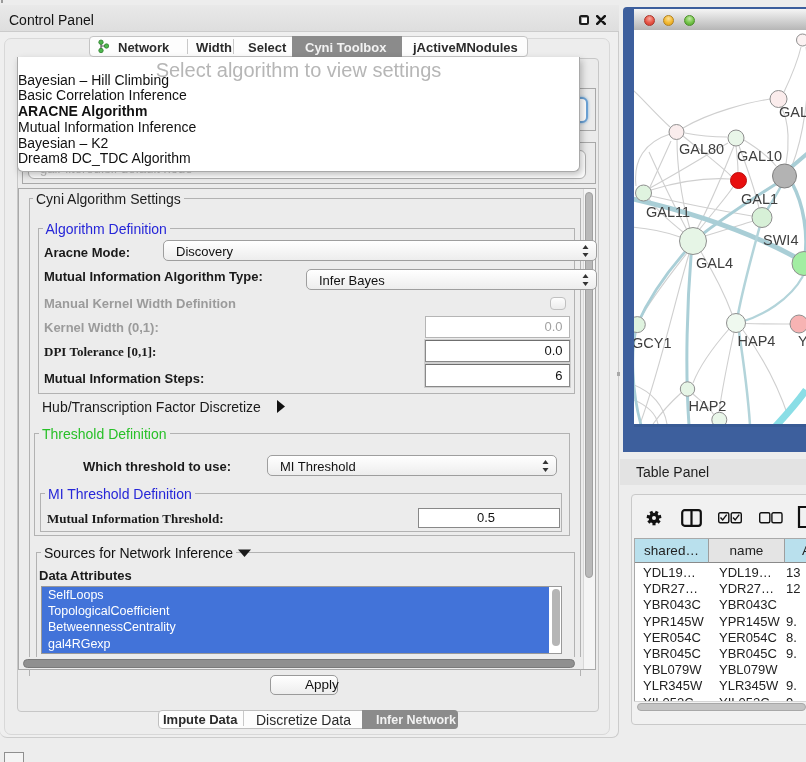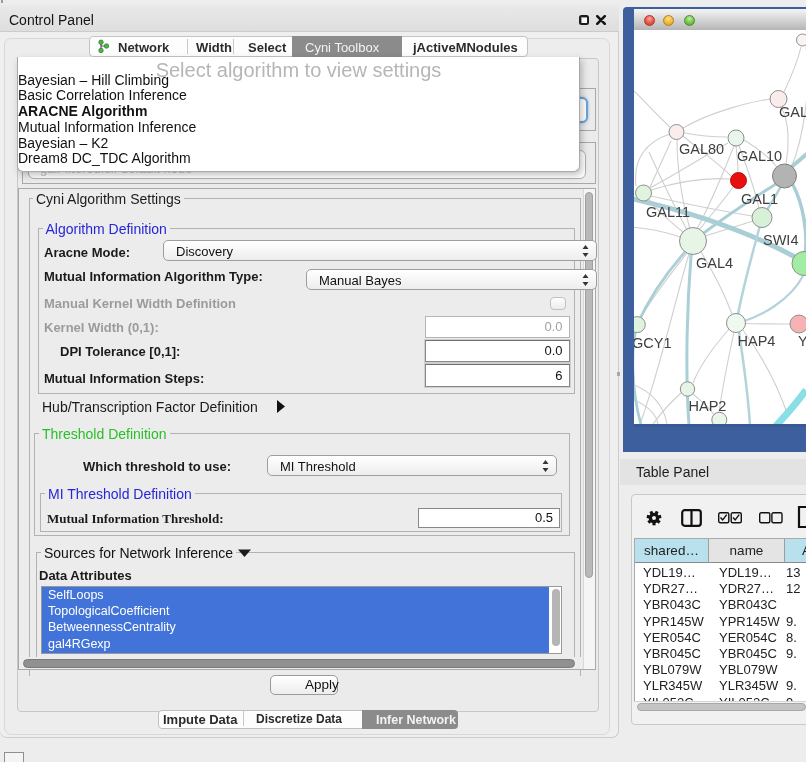--- a/index.html
+++ b/index.html
@@ -44,21 +44,21 @@
   <circle cx="5" cy="3.2" r="2.2" fill="#4db84d" stroke="#2e7d2e" stroke-width="0.8"></circle>
   <circle cx="10.5" cy="7" r="2.2" fill="#4db84d" stroke="#2e7d2e" stroke-width="0.8"></circle>
   <circle cx="5" cy="11.5" r="2.2" fill="#4db84d" stroke="#2e7d2e" stroke-width="0.8"></circle>
 </svg>
 <div class="abs" style="left:118px;top:40px;font-size:13px;font-weight:bold;color:#2b2b2b;">Network</div>
 <div class="abs" style="left:187px;top:39px;width:1px;height:15px;background:#c9c9c9;"></div>
 <div class="abs" style="left:196px;top:40px;font-size:13px;font-weight:bold;color:#2b2b2b;">Width</div>
 <div class="abs" style="left:233px;top:39px;width:1px;height:15px;background:#c9c9c9;"></div>
 <div class="abs" style="left:248px;top:40px;font-size:13px;font-weight:bold;color:#2b2b2b;">Select</div>
 <div class="abs" style="left:291.5px;top:36px;width:110.5px;height:21px;background:#8b8b8b;"></div>
-<div class="abs" style="left:305px;top:40px;font-size:13px;font-weight:normal;color:#f2f2f2;">Cyni Toolbox</div>
+<div class="abs" style="left:305px;top:40px;font-size:13px;font-weight:bold;color:#f2f2f2;">Cyni Toolbox</div>
 <div class="abs" style="left:413px;top:40px;font-size:13px;font-weight:bold;color:#2b2b2b;">jActiveMNodules</div>
 
 <div class="abs" style="left:17px;top:57px;width:563px;height:115px;background:#fff;border:1px solid #a9a9a9;border-top:none;border-radius:0 0 6px 6px;box-sizing:border-box;box-shadow:2px 3px 7px rgba(0,0,0,0.25);"></div>
 <div class="abs" style="left:17px;top:59px;width:563px;text-align:center;font-size:20px;color:#b6b6b6;">Select algorithm to view settings</div>
 <div class="abs" style="left:18px;top:72.5px;font-size:14px;color:#111;line-height:15.8px;">Bayesian – Hill Climbing<br>Basic Correlation Inference<br><b>ARACNE Algorithm</b><br>Mutual Information Inference<br>Bayesian – K2<br>Dream8 DC_TDC Algorithm</div>
 
 <div class="abs" style="left:18px;top:188px;width:578px;height:482px;border:1px solid #a9a9a9;background:#ececec;box-sizing:border-box;"></div>
 
 <div class="abs" style="left:583px;top:189px;width:12px;height:480px;background:#f5f5f5;border-left:1px solid #d8d8d8;box-sizing:border-box;"></div>
 <div class="abs" style="left:584.5px;top:192px;width:8.5px;height:386px;background:#b9b9b9;border:1px solid #a0a0a0;border-radius:5px;box-sizing:border-box;"></div>
@@ -73,54 +73,54 @@
 
 <div class="lbl abs" style="left:44px;top:245px;">Aracne Mode:</div>
 <div class="combo" style="left:133px;top:240px;width:434px;height:21px;">
   <span class="tx">Discovery</span>
   <svg class="arr" viewBox="0 0 7 12">
       <path d="M3.5 0 L6.5 4 L0.5 4 Z M3.5 12 L6.5 8 L0.5 8 Z" fill="#333"></path>
     </svg>
 </div>
 <div class="lbl abs" style="left:44px;top:269px;">Mutual Information Algorithm Type:</div>
 <div class="combo" style="left:276px;top:269px;width:291px;height:21px;">
-  <span class="tx">Manual Bayes</span>
+  <span class="tx">Infer Bayes</span>
   <svg class="arr" viewBox="0 0 7 12">
       <path d="M3.5 0 L6.5 4 L0.5 4 Z M3.5 12 L6.5 8 L0.5 8 Z" fill="#333"></path>
     </svg>
 </div>
 <div class="lbl abs dis" style="left:44px;top:296px;">Manual Kernel Width Definition</div>
 <div class="abs" style="left:550px;top:296.5px;width:16px;height:13.5px;background:linear-gradient(#fdfdfd,#ececec);border:1px solid #c0c0c0;border-radius:4px;box-sizing:border-box;"></div>
 <div class="lbl abs dis" style="left:44px;top:320px;">Kernel Width (0,1):</div>
 <div class="fld" style="left:425px;top:316px;width:144.5px;height:22px;border:1px solid #b5b5b5;color:#a2a2a2;line-height:20px;">0.0</div>
-<div class="lbl abs" style="left:60px;top:344px;">DPI Tolerance [0,1]:</div>
+<div class="lbl abs" style="left:44px;top:344px;font-family:Liberation Serif, serif;">DPI Tolerance [0,1]:</div>
 <div class="fld" style="left:425px;top:340px;width:144.5px;height:22px;border:1px solid #898989;border-top-color:#6f6f6f;color:#111;line-height:20px;box-shadow:0 0 0 1px #cfcfcf;">0.0</div>
 <div class="lbl abs" style="left:44px;top:371px;">Mutual Information Steps:</div>
 <div class="fld" style="left:425px;top:364px;width:144.5px;height:23px;border:1px solid #898989;border-top-color:#6f6f6f;color:#111;line-height:21px;box-shadow:0 0 0 1px #cfcfcf;">6</div>
 
-<div class="abs" style="left:42px;top:398.5px;font-size:14px;color:#1a1a1a;">Hub/Transcription Factor Definition</div>
+<div class="abs" style="left:42px;top:398.5px;font-size:14px;color:#1a1a1a;">Hub/Transcription Factor Discretize</div>
 <svg class="abs" style="left:276px;top:400px;" width="10" height="13" viewBox="0 0 10 13">
     <path d="M1 0 L9 6.5 L1 13 Z" fill="#111"></path>
   </svg>
 
 <div class="grp" style="left:34px;top:433px;width:536px;height:103px;">
   <div class="gt" style="left:4px;color:#28c028;">Threshold Definition</div>
 </div>
 <div class="lbl abs" style="left:83px;top:459px;">Which threshold to use:</div>
 <div class="combo" style="left:237px;top:455px;width:290px;height:21px;">
   <span class="tx">MI Threshold</span>
   <svg class="arr" viewBox="0 0 7 12">
       <path d="M3.5 0 L6.5 4 L0.5 4 Z M3.5 12 L6.5 8 L0.5 8 Z" fill="#333"></path>
     </svg>
 </div>
 <div class="grp" style="left:40px;top:493px;width:522px;height:39px;">
   <div class="gt" style="left:4px;color:#2626d8;">MI Threshold Definition</div>
 </div>
 <div class="lbl abs" style="left:47px;top:511px;font-family:Liberation Serif, serif;">Mutual Information Threshold:</div>
-<div class="fld" style="left:418px;top:508px;width:142px;height:20px;border:1px solid #888;color:#111;line-height:18px;">0.5</div>
+<div class="fld" style="left:418px;top:508px;width:142px;height:20px;border:1px solid #888;color:#111;line-height:18px;text-align:center;">0.5</div>
 
 <div class="grp" style="left:36px;top:552px;width:539px;height:105px;border-bottom:none;">
   <div class="gt" style="left:4px;color:#111;">Sources for Network Inference</div>
 </div>
 <svg class="abs" style="left:238px;top:549px;" width="13" height="8" viewBox="0 0 13 8">
     <path d="M0 0.5 L13 0.5 L6.5 8 Z" fill="#1a1a1a"></path>
   </svg>
 <div class="lbl abs" style="left:39px;top:568px;font-size:13px;">Data Attributes</div>
 <div class="abs" style="left:41px;top:586px;width:521px;height:68px;border:1px solid #999;background:#fff;box-sizing:border-box;"></div>
 <div class="abs" style="left:42px;top:587px;width:507px;height:66px;background:#4273d9;"></div>
@@ -128,21 +128,21 @@
 <div class="abs" style="left:551.5px;top:589px;width:8px;height:57px;background:#b5b5b5;border-radius:4px;"></div>
 
 <div class="abs" style="left:19px;top:657px;width:563px;height:12px;background:#ececec;"></div>
 <div class="abs" style="left:23px;top:659px;width:552px;height:9px;background:#909090;border:1px solid #7a7a7a;border-radius:4.5px;box-sizing:border-box;"></div>
 
 <div class="abs" style="left:270px;top:675px;width:68px;height:20px;background:linear-gradient(#fff,#ededed);border:1px solid #9a9a9a;border-radius:5px;box-sizing:border-box;text-align:center;font-size:13.5px;color:#111;line-height:18px;padding-left:34px;">Apply</div>
 
 <div class="abs" style="left:157.5px;top:709.5px;width:300px;height:19px;background:#fdfdfd;border:1px solid #bfbfbf;border-radius:4px;box-sizing:border-box;"></div>
 <div class="abs" style="left:163px;top:712px;font-size:13px;font-weight:bold;color:#2b2b2b;">Impute Data</div>
 <div class="abs" style="left:243px;top:711px;width:1px;height:15px;background:#c9c9c9;"></div>
-<div class="abs" style="left:256px;top:712px;font-size:12px;font-weight:bold;color:#2b2b2b;">Discretize Data</div>
+<div class="abs" style="left:256px;top:712px;font-size:14px;font-weight:normal;color:#2b2b2b;">Discretize Data</div>
 <div class="abs" style="left:362px;top:709.5px;width:95.5px;height:19px;background:#8b8b8b;border-radius:0 4px 4px 0;"></div>
 <div class="abs" style="left:376px;top:712.5px;font-size:12.5px;font-weight:bold;color:#f2f2f2;">Infer Network</div>
 
 <div class="abs" style="left:4px;top:752px;width:20px;height:14px;background:#f4f4f4;border:1px solid #8f8f8f;box-sizing:border-box;"></div>
 
 <div class="abs" style="left:617px;top:372px;width:3px;height:4px;background:#a8a8a8;"></div>
 
 <div class="abs" style="left:623px;top:7px;width:183px;height:445px;background:#3d5f9d;border-radius:4px 0 0 0;"></div>
 <div class="abs" style="left:634px;top:9px;width:172px;height:21px;background:linear-gradient(#f5f5f5,#b6b6b6);border-bottom:1px solid #8f8f8f;"></div>
 <div class="abs" style="left:643.5px;top:15px;width:11px;height:11px;border-radius:50%;background:radial-gradient(circle at 50% 30%,#f6a89f,#e85546 55%,#ce3a2e);border:1px solid #ab352b;box-sizing:border-box;"></div>

